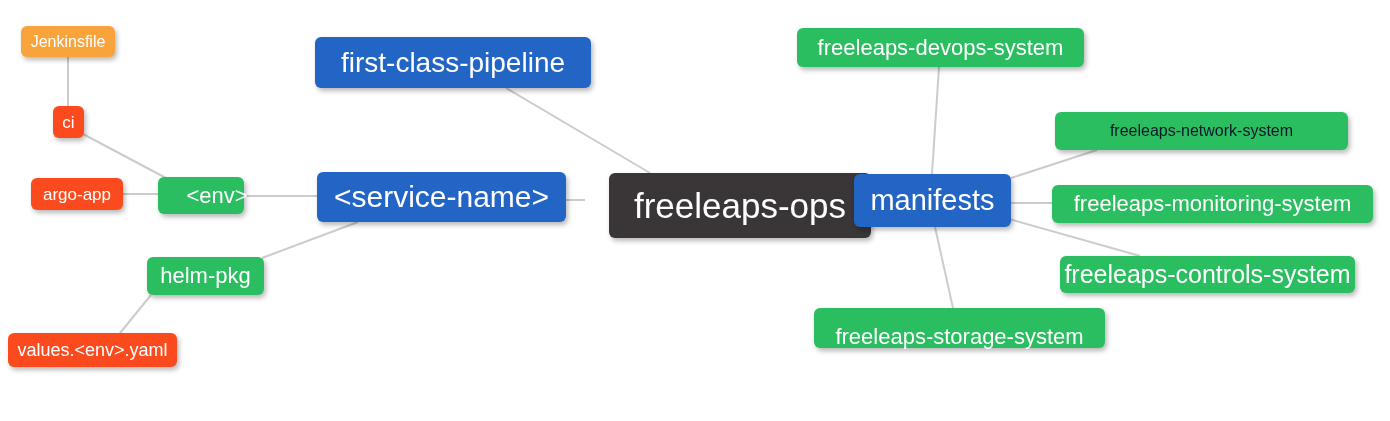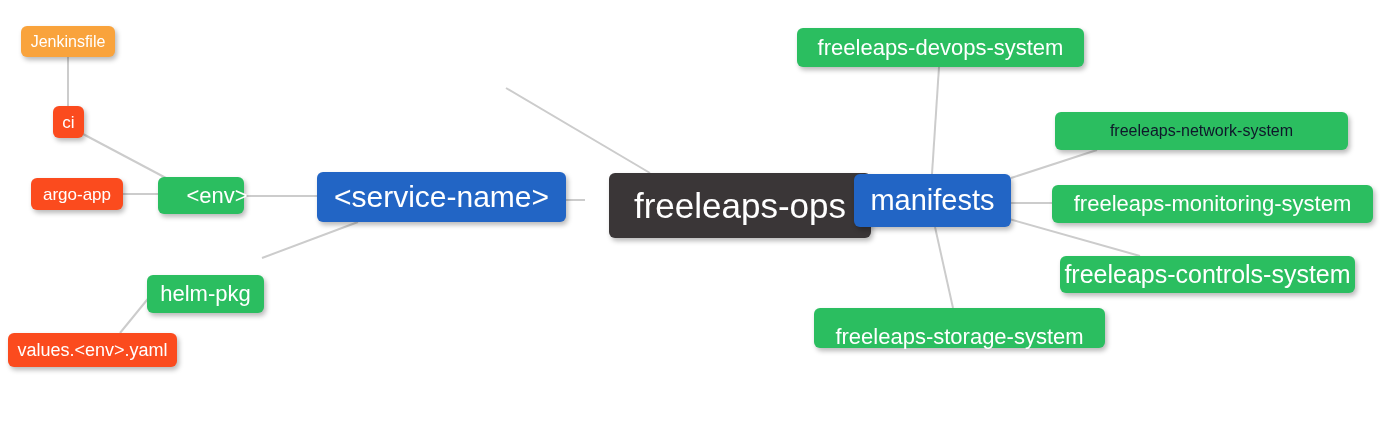--- a/index.html
+++ b/index.html
@@ -65,25 +65,28 @@
     </div>
     <div class="node" style="left: 53px; top: 106px; width: 31px; height: 32px; background: rgb(251, 75, 30); color: rgb(255, 255, 255); font-size: 17px;">
       <span>ci</span>
     </div>
     <div class="node" style="left: 31px; top: 178px; width: 92px; height: 32px; background: rgb(251, 75, 30); color: rgb(255, 255, 255); font-size: 17px;">
       <span>argo-app</span>
     </div>
     <div class="node" style="left: 158px; top: 177px; width: 86px; height: 37px; background: rgb(43, 190, 96); color: rgb(255, 255, 255); font-size: 22px; padding-left: 32px;">
       <span>&lt;env&gt;</span>
     </div>
-    <div class="node" style="left: 147px; top: 275px; width: 117px; height: 38px; background: rgb(43, 190, 96); color: rgb(255, 255, 255); font-size: 22px;">
+    <div class="node" style="left: 147px; top: 257px; width: 117px; height: 38px; background: rgb(43, 190, 96); color: rgb(255, 255, 255); font-size: 22px;">
       <span>helm-pkg</span>
     </div>
     <div class="node" style="left: 8px; top: 333px; width: 169px; height: 34px; background: rgb(251, 75, 30); color: rgb(255, 255, 255); font-size: 18px;">
       <span>values.&lt;env&gt;.yaml</span>
+    </div>
+    <div class="node" style="left: 315px; top: 37px; width: 276px; height: 51px; background: rgb(34, 101, 197); color: rgb(255, 255, 255); font-size: 28px;">
+      <span>first-class-pipeline</span>
     </div>
     <div class="node" style="left: 317px; top: 172px; width: 249px; height: 50px; background: rgb(34, 101, 197); color: rgb(255, 255, 255); font-size: 30px;">
       <span>&lt;service-name&gt;</span>
     </div>
     <div class="node" style="left: 585px; top: 173px; width: 262px; height: 65px; background: rgb(58, 54, 55); color: rgb(255, 255, 255); font-size: 35px; margin-left: 24px;">
       <span>freeleaps-ops</span>
     </div>
     <div class="node" style="left: 854px; top: 174px; width: 157px; height: 53px; background: rgb(34, 101, 197); color: rgb(255, 255, 255); font-size: 29px;">
       <span>manifests</span>
     </div>

